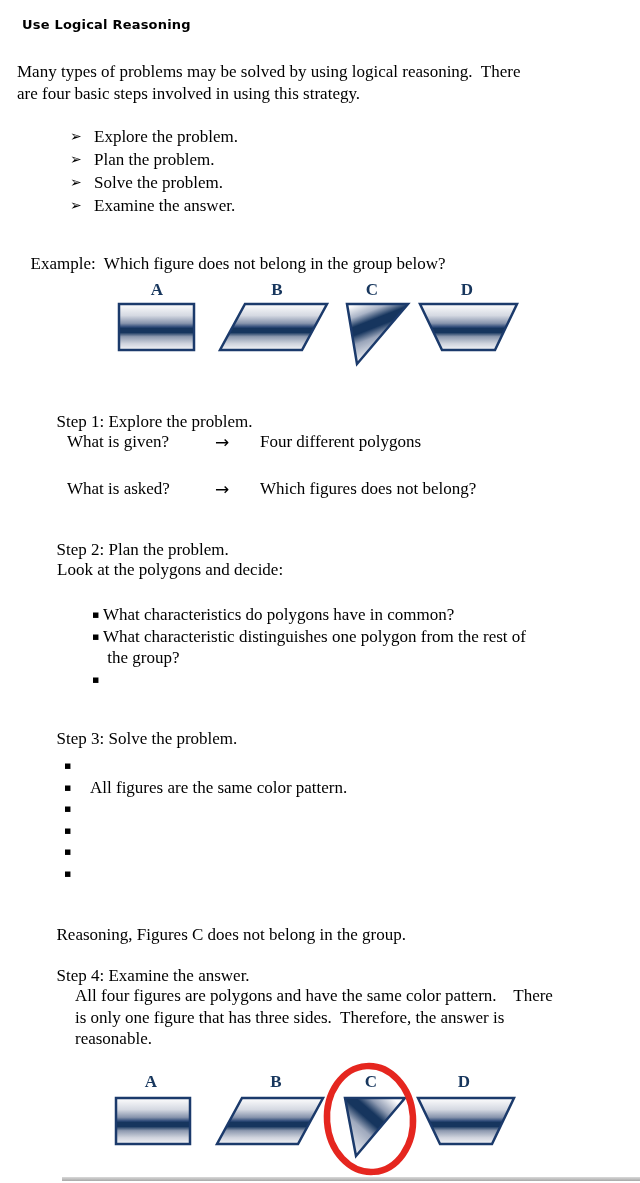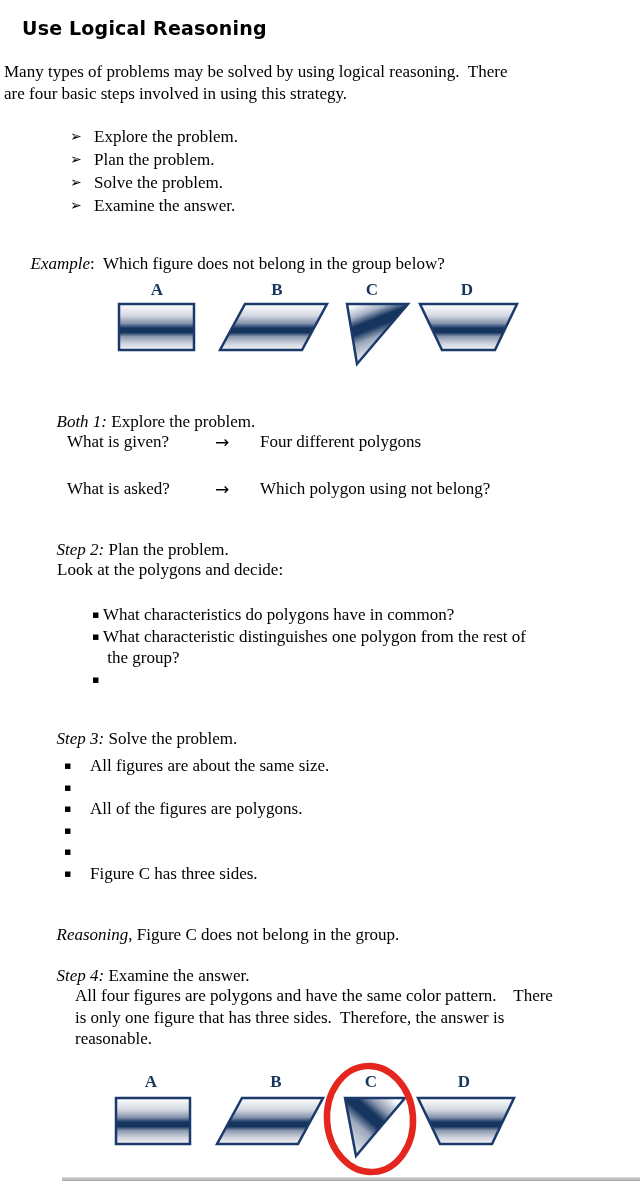--- a/index.html
+++ b/index.html
@@ -7,26 +7,26 @@
   body {
     width: 640px; height: 1183px;
     position: relative;
     overflow: hidden;
     font-family: "Liberation Serif", serif;
     font-size: 17px;
     color: #000;
   }
   .abs { position: absolute; }
   .pre { white-space: pre-wrap; }
-  .it  { font-style: italic; }
+  .it  { }
 
   .doc-title {
     font-family: "DejaVu Sans", "Liberation Sans", sans-serif;
     font-weight: bold;
-    font-size: 19px;
+    font-size: 13px;
     letter-spacing: 0.2px;
     color: #000;
   }
   .body-text { line-height: 21.5px; }
 
   .arrow-list .li { display: flex; line-height: 23px; }
   .arrow-list .blt {
     width: 24px; flex: 0 0 24px;
     font-family: "DejaVu Sans", sans-serif;
     font-size: 14px; line-height: 23px;
@@ -59,21 +59,21 @@
     position: absolute; left: 62px; top: 1177px;
     width: 578px; height: 4px;
     background: linear-gradient(to bottom, #d9d9d9, #a8a8a8);
   }
 </style>
 </head>
 <body>
 
 <div class="abs doc-title" style="left:22px; top:17px;">Use Logical Reasoning</div>
 
-<div class="abs body-text pre" style="left:4px; top:61px; width:600px;">Many types of problems may be solved by using logical reasoning.  There
+<div class="abs body-text pre" style="left:17px; top:61px; width:600px;">Many types of problems may be solved by using logical reasoning.  There
 are four basic steps involved in using this strategy.</div>
 
 <div class="abs arrow-list" style="left:70px; top:125px;">
   <div class="li">
     <span class="blt">➢</span>
     <span>Explore the problem.</span>
   </div>
   <div class="li">
     <span class="blt">➢</span>
     <span>Plan the problem.</span>
@@ -129,32 +129,32 @@
       </linearGradient>
     </defs>
     <rect x="119" y="4" width="75" height="46" fill="url(#gradV)" stroke="#1b3a6b" stroke-width="2.5"></rect>
     <polygon points="245,4 327,4 302,50 220,50" fill="url(#gradV)" stroke="#1b3a6b" stroke-width="2.5"></polygon>
     <polygon points="347,4 408,4 357,64" fill="url(#gradTri1)" stroke="#1b3a6b" stroke-width="2.5"></polygon>
     <polygon points="420,4 517,4 495,50 442,50" fill="url(#gradV)" stroke="#1b3a6b" stroke-width="2.5"></polygon>
   </svg>
 </div>
 
 <div class="abs step-line pre" style="left:48px; top:390px;">
-  <span class="it">Both 1:</span><span> Explore the problem.</span>
+  <span class="it">Step 1:</span><span> Explore the problem.</span>
 </div>
 
 <div class="qa-row" style="top:432px;">
   <span class="qa-q">What is given?</span>
   <span class="qa-arrow">→</span>
   <span class="qa-a">Four different polygons</span>
 </div>
 <div class="qa-row" style="top:479px;text-align:center;">
   <span class="qa-q">What is asked?</span>
   <span class="qa-arrow">→</span>
-  <span class="qa-a">Which polygon using not belong?</span>
+  <span class="qa-a">Which figures does not belong?</span>
 </div>
 
 <div class="abs step-line pre" style="left:48px; top:518px;">
   <span class="it">Step 2:</span><span> Plan the problem.</span>
 </div>
 
 <div class="abs" style="left:57px; top:560px;">Look at the polygons and decide:</div>
 
 <div class="abs sq-list sq-list-2" style="left:92px; top:604px; width:505px;">
   <div class="li">
@@ -171,43 +171,41 @@
   </div>
 </div>
 
 <div class="abs step-line pre" style="left:48px; top:707px;">
   <span class="it">Step 3:</span><span> Solve the problem.</span>
 </div>
 
 <div class="abs sq-list sq-list-3" style="left:64px; top:755px; width:545px;">
   <div class="li">
     <span class="blt">▪</span>
-    <span>All figures are about the same size.</span>
-  </div>
-  <div class="li">
-    <span class="blt">▪</span>
-  </div>
-  <div class="li">
-    <span class="blt">▪</span>
-    <span>All of the figures are polygons.</span>
-  </div>
-  <div class="li">
-    <span class="blt">▪</span>
-  </div>
-  <div class="li">
-    <span class="blt">▪</span>
-  </div>
-  <div class="li">
-    <span class="blt">▪</span>
-    <span>Figure C has three sides.</span>
+  </div>
+  <div class="li">
+    <span class="blt">▪</span>
+    <span>All figures are the same color pattern.</span>
+  </div>
+  <div class="li">
+    <span class="blt">▪</span>
+  </div>
+  <div class="li">
+    <span class="blt">▪</span>
+  </div>
+  <div class="li">
+    <span class="blt">▪</span>
+  </div>
+  <div class="li">
+    <span class="blt">▪</span>
   </div>
 </div>
 
 <div class="abs pre" style="left:48px; top:905px;">
-  <span class="it">Reasoning</span><span>, Figure C does not belong in the group.</span>
+  <span class="it">Reasoning</span><span>, Figures C does not belong in the group.</span>
 </div>
 
 <div class="abs step-line pre" style="left:48px; top:944px;text-align:center;">
   <span class="it">Step 4:</span><span> Examine the answer.</span>
 </div>
 
 <div class="abs body-text pre" style="left:75px; top:985px; width:545px;">All four figures are polygons and have the same color pattern.    There
 is only one figure that has three sides.  Therefore, the answer is
 reasonable.</div>
 

